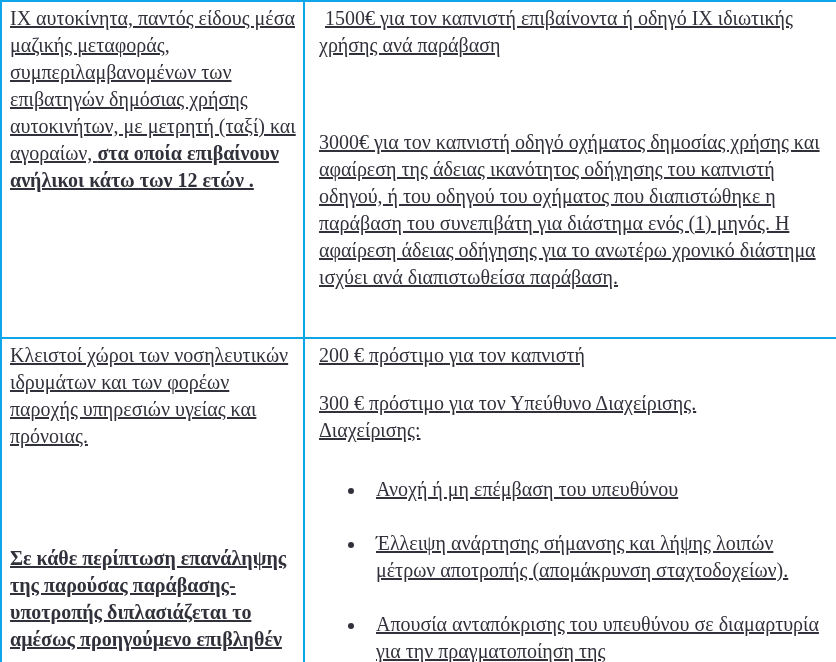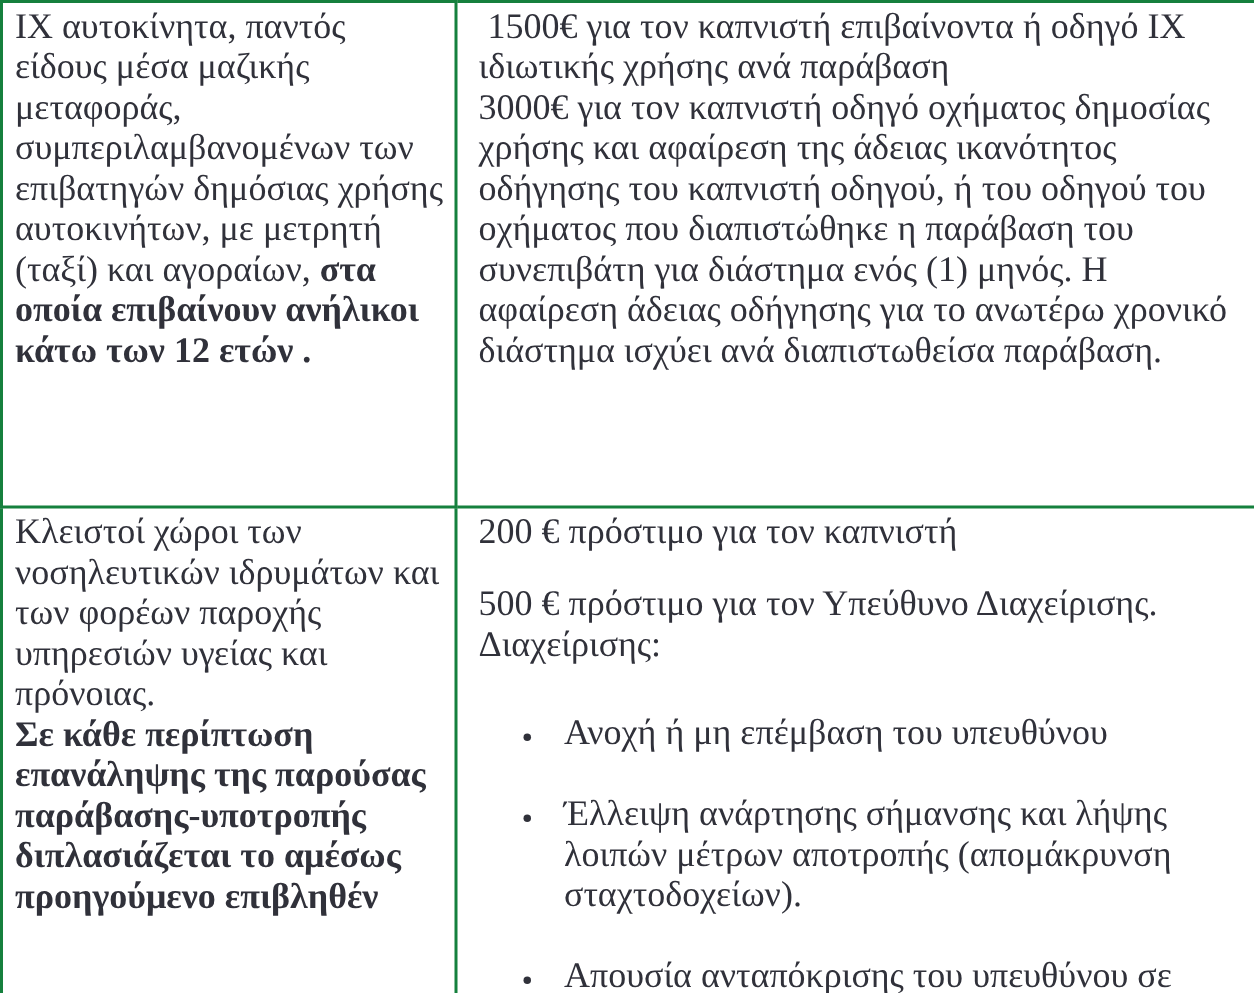--- a/index.html
+++ b/index.html
@@ -12,39 +12,40 @@
     font-family: "Liberation Serif", "DejaVu Serif", serif;
     color: #30313a;
   }
   table.fines-table {
     border-collapse: collapse;
     table-layout: fixed;
     width: 836px;
     height: 662px;
   }
   table.fines-table td {
-    border: 2px solid #15803d;
+    border: 2px solid #0ea5e9;
     vertical-align: top;
-    font-size: 24px;
+    font-size: 20px;
     line-height: 27px;
     overflow: hidden;
+    text-decoration: underline;
   }
   table.fines-table tr.row-1 { height: 337px; }
   col.col-left  { width: 303px; }
   col.col-right { width: 533px; }
   td.left-cell  { padding: 3px 6px 0 8px; }
   td.right-cell { padding: 3px 8px 0 14px; }
   
   table.fines-table tr.row-2 td { border-bottom-width: 3px; }
 
   p { margin: 0; }
   .indent-first { text-indent: 6px; }
-  .para-gap-lg { }      
+  .para-gap-lg { margin-top: 70px; }      
   .para-gap-md { margin-top: 21px; }      
-  .bold-block  { font-weight: bold; }
+  .bold-block  { font-weight: bold; margin-top: 95px; }
   strong { font-weight: bold; }
 
   ul.violations-list {
     margin: 32px 0 0 0;
     padding-left: 47px;
     list-style-type: disc;
   }
   ul.violations-list li { padding-left: 10px; }
   ul.violations-list li + li { margin-top: 27px; }
   ul.violations-list li::marker { color: #30313a; font-size: 19px; }
@@ -68,21 +69,21 @@
           <p class="para-gap-lg">3000€ για τον καπνιστή οδηγό οχήματος δημοσίας χρήσης και αφαίρεση της άδειας ικανότητος οδήγησης του καπνιστή οδηγού, ή του οδηγού του οχήματος που διαπιστώθηκε η παράβαση του συνεπιβάτη για διάστημα ενός (1) μηνός. Η αφαίρεση άδειας οδήγησης για το ανωτέρω χρονικό διάστημα ισχύει ανά διαπιστωθείσα παράβαση.</p>
         </td>
       </tr>
       <tr class="row-2">
         <td class="left-cell">
           <p>Κλειστοί χώροι των νοσηλευτικών ιδρυμάτων και των φορέων παροχής υπηρεσιών υγείας και πρόνοιας.</p>
           <p class="bold-block">Σε κάθε περίπτωση επανάληψης της παρούσας παράβασης-υποτροπής διπλασιάζεται το αμέσως προηγούμενο επιβληθέν</p>
         </td>
         <td class="right-cell">
           <p>200 € πρόστιμο για τον καπνιστή</p>
-          <p class="para-gap-md">500 €  πρόστιμο για τον Υπεύθυνο Διαχείρισης.</p>
+          <p class="para-gap-md">300 €  πρόστιμο για τον Υπεύθυνο Διαχείρισης.</p>
           <p>Διαχείρισης:</p>
           <ul class="violations-list">
             <li>Ανοχή ή μη επέμβαση του υπευθύνου</li>
             <li>Έλλειψη ανάρτησης σήμανσης και λήψης λοιπών μέτρων αποτροπής  (απομάκρυνση σταχτοδοχείων).</li>
             <li>Απουσία ανταπόκρισης του υπευθύνου σε διαμαρτυρία για την πραγματοποίηση της</li>
           </ul>
         </td>
       </tr>
     </tbody>
   </table>

